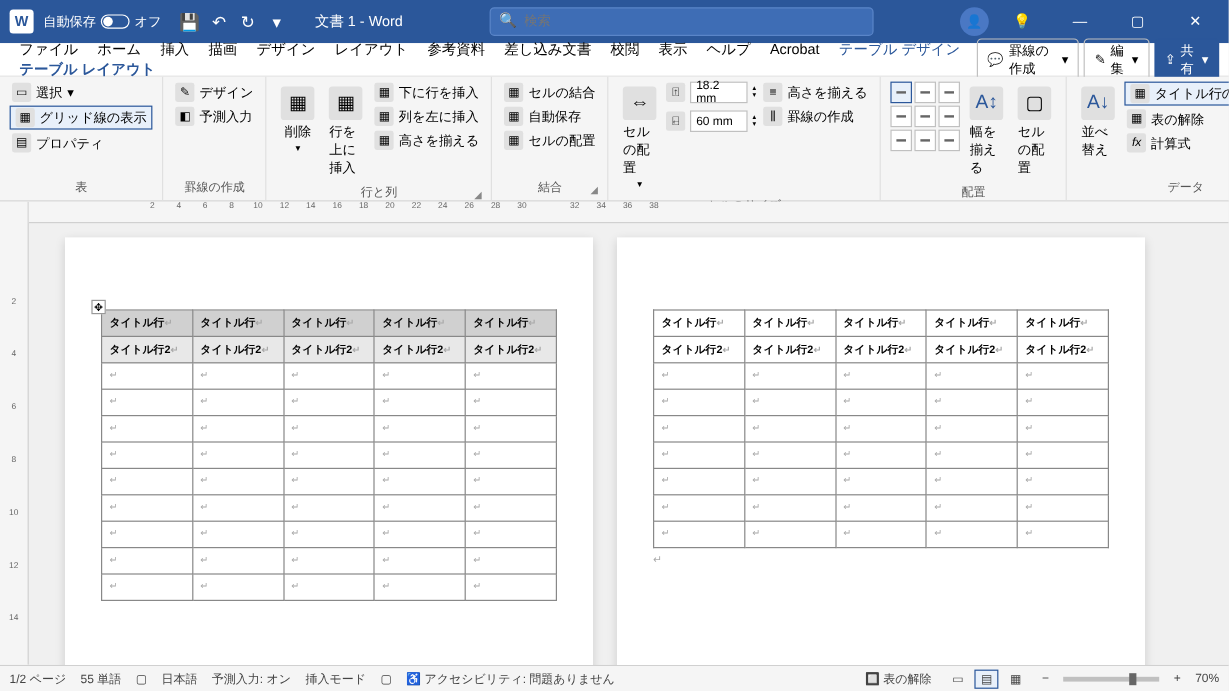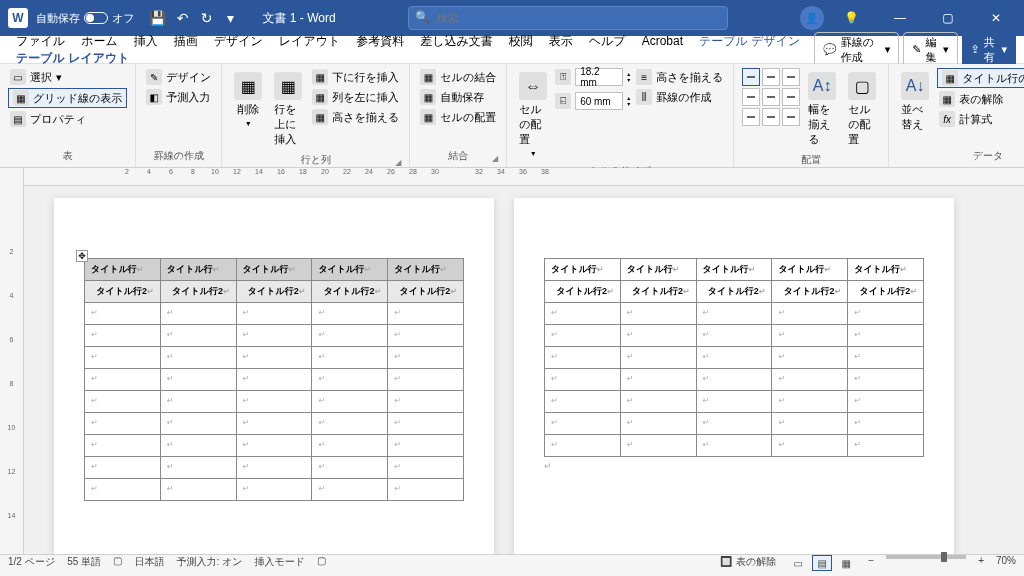--- a/index.html
+++ b/index.html
@@ -62,27 +62,27 @@
 .v-ruler div { height: 22px; text-align: center; }
 .main-col { flex: 1; display: flex; flex-direction: column; }
 .h-ruler { height: 18px; background: #f5f5f5; border-bottom: 1px solid #d0d0d0; font-size: 7px; color: #666; display: flex; padding-left: 70px; gap: 0; }
 .h-ruler span { display: inline-block; width: 22px; text-align: center; }
 
 .pages { flex: 1; display: flex; gap: 20px; padding: 12px 30px; overflow: auto; }
 .page { background: #fff; box-shadow: 0 2px 8px rgba(0,0,0,0.15); width: 440px; height: 380px; padding: 60px 30px 30px 30px; position: relative; }
 .tbl { border-collapse: collapse; width: 100%; font-size: 9px; }
 .tbl td { border: 1px solid #888; padding: 4px 6px; height: 22px; vertical-align: top; }
 .tbl .hdr td { background: #d0d0d0; font-weight: bold; }
-.tbl .hdr2 td { background: #e8e8e8; font-weight: bold; text-align: right; }
+.tbl .hdr2 td { background: #e8e8e8; font-weight: bold; }
 .page2 .tbl .hdr td, .page2 .tbl .hdr2 td { background: #fff; }
 .mark { color: #aaa; font-size: 8px; }
 .move-handle { position: absolute; left: 22px; top: 52px; width: 12px; height: 12px; border: 1px solid #999; background: #fff; display: flex; align-items: center; justify-content: center; font-size: 9px; }
 
 
-.statusbar { height: 22px; background: #f5f5f5; border-top: 1px solid #d0d0d0; display: flex; align-items: flex-start; font-size: 10px; padding: 0 8px; gap: 12px; color: #444; }
+.statusbar { height: 22px; background: #f5f5f5; border-top: 1px solid #d0d0d0; display: flex; align-items: center; font-size: 10px; padding: 0 8px; gap: 12px; color: #444; }
 .statusbar .spacer { flex: 1; }
 .zoom-slider { width: 80px; height: 4px; background: #c0c0c0; position: relative; }
 .zoom-slider::after { content: ''; position: absolute; width: 6px; height: 10px; background: #666; left: 55px; top: -3px; }
 .view-btns { display: flex; gap: 4px; }
 .view-btn { width: 20px; height: 16px; border: 1px solid transparent; display: flex; align-items: center; justify-content: center; font-size: 10px; }
 .view-btn.active { border-color: #2b579a; background: #e8f0fa; }
 </style>
 </head>
 <body>
 
@@ -503,20 +503,21 @@
 </div>
 
 <div class="statusbar">
   <span>1/2 ページ</span>
   <span>55 単語</span>
   <span>▢</span>
   <span>日本語</span>
   <span>予測入力: オン</span>
   <span>挿入モード</span>
   <span>▢</span>
+  <span>♿ <span>アクセシビリティ: 問題ありません</span></span>
   <span class="spacer"></span>
   <span>🔲 <span>表の解除</span></span>
   <div class="view-btns">
     <span class="view-btn">▭</span>
     <span class="view-btn active">▤</span>
     <span class="view-btn">▦</span>
   </div>
   <span>−</span>
   <div class="zoom-slider"></div>
   <span>+</span>

